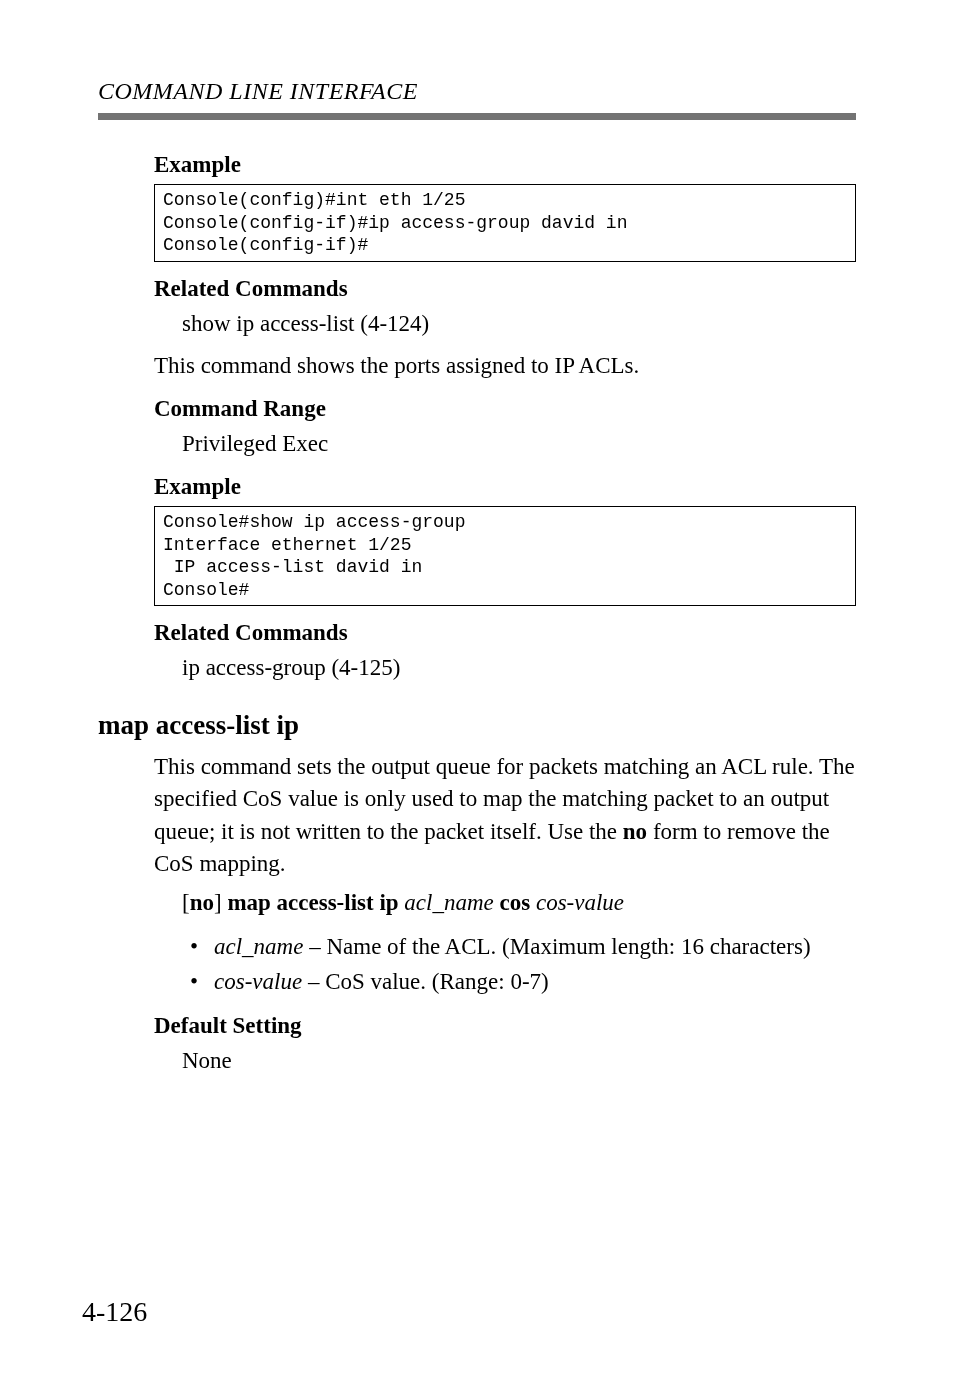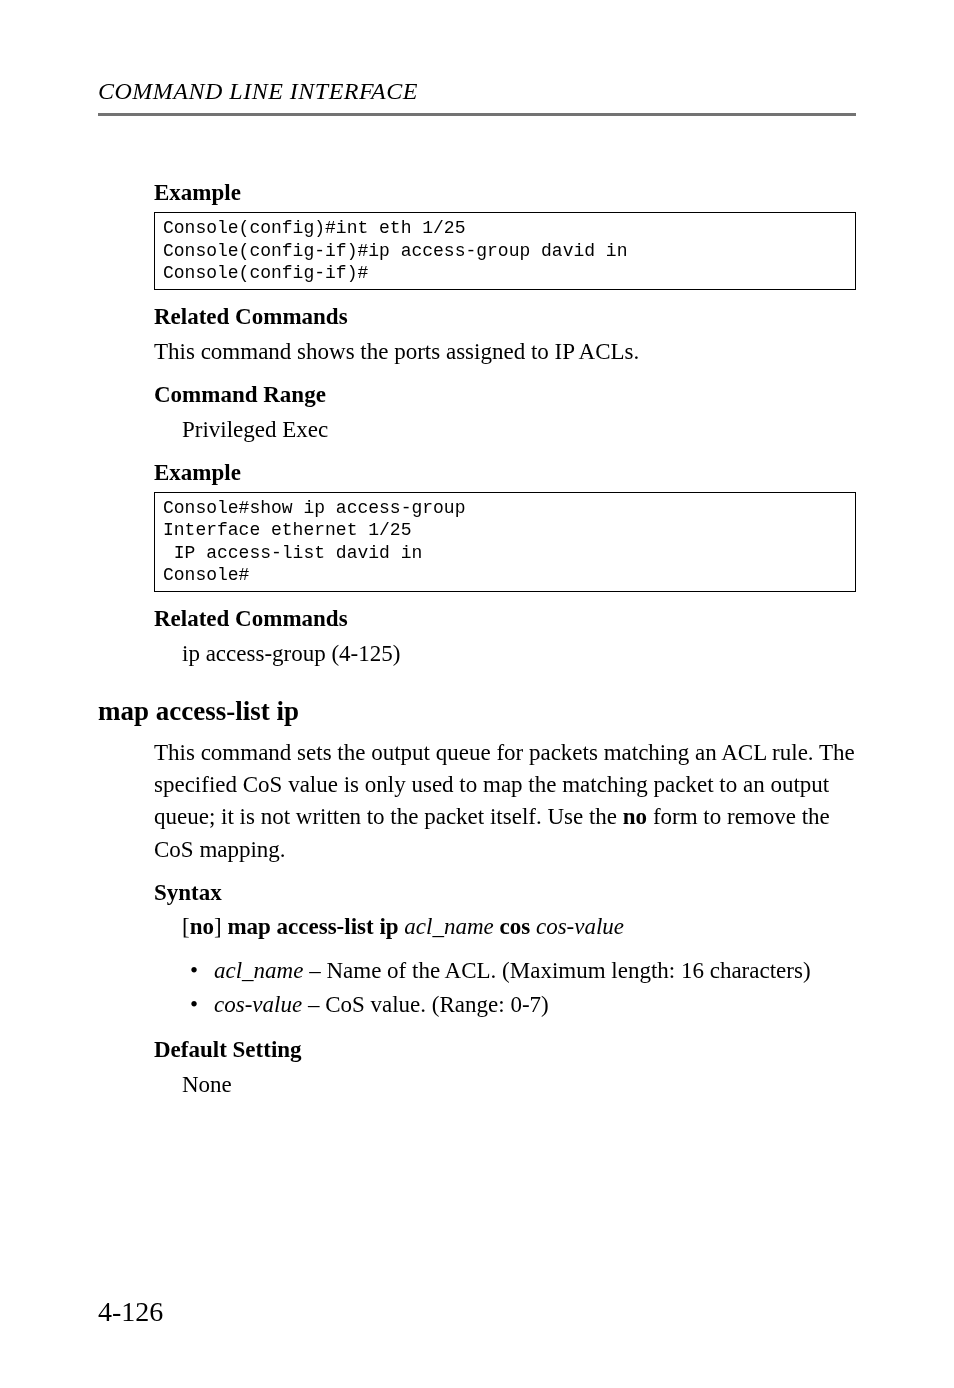--- a/index.html
+++ b/index.html
@@ -13,22 +13,22 @@
   }
   .page {
     padding: 78px 98px 50px 98px;
   }
   .running-head {
     font-style: italic;
     font-variant: small-caps;
     font-size: 24px;
     letter-spacing: 0.5px;
     padding-bottom: 8px;
-    border-bottom: 3px solid #737373;
-    margin-bottom: 64px;
+    border-bottom: 7px solid #737373;
+    margin-bottom: 32px;
   }
   .indent {
     padding-left: 56px;
   }
   .h-label {
     font-weight: bold;
     font-size: 23px;
     margin-top: 14px;
     margin-bottom: 6px;
   }
@@ -68,39 +68,40 @@
   }
   ul.bullets li::before {
     content: "•";
     display: inline-block;
     width: 24px;
     margin-left: -24px;
   }
   .page-no {
     position: absolute;
     bottom: 60px;
-    left: 98px;
+    left: 82px;
     font-size: 28px;
   }
   em.ital { font-style: italic; }
   strong.bold { font-weight: bold; }
 </style>
 </head>
 <body>
 
 <div class="page">
 
   <div class="running-head">COMMAND LINE INTERFACE</div>
 
   <div class="indent">
     <div class="h-label">Example</div>
     <pre class="code-box">Console(config)#int eth 1/25
 Console(config-if)#ip access-group david in
 Console(config-if)#</pre>
     <div class="h-label">Related Commands</div>
+    <div class="body-text deeper">show ip access-list (4-124)</div>
   </div>
 
   <div class="indent">
     <div class="body-text">This command shows the ports assigned to IP ACLs.</div>
     <div class="h-label">Command Range</div>
     <div class="body-text deeper">Privileged Exec</div>
     <div class="h-label">Example</div>
     <pre class="code-box">Console#show ip access-group
 Interface ethernet 1/25
  IP access-list david in
@@ -108,21 +109,20 @@
     <div class="h-label">Related Commands</div>
     <div class="body-text deeper">ip access-group (4-125)</div>
   </div>
 
   <div class="section-head">map access-list ip</div>
   <div class="indent">
     <div class="body-text">
       <span>This command sets the output queue for packets matching an ACL rule. The specified CoS value is only used to map the matching packet to an output queue; it is not written to the packet itself. Use the </span><strong class="bold">no</strong><span> form to remove the CoS mapping.</span>
     </div>
 
-    <div class="h-label">Syntax</div>
     <div class="syntax-line">
       <span>[</span><strong class="bold">no</strong><span>] </span><strong class="bold">map access-list ip</strong><span> </span><em class="ital">acl_name</em><span> </span><strong class="bold">cos</strong><span> </span><em class="ital">cos-value</em>
     </div>
 
     <ul class="bullets">
       <li><em class="ital">acl_name</em><span> – Name of the ACL. (Maximum length: 16 characters)</span></li>
       <li><em class="ital">cos-value</em><span> – CoS value. (Range: 0-7)</span></li>
     </ul>
 
     <div class="h-label">Default Setting</div>

